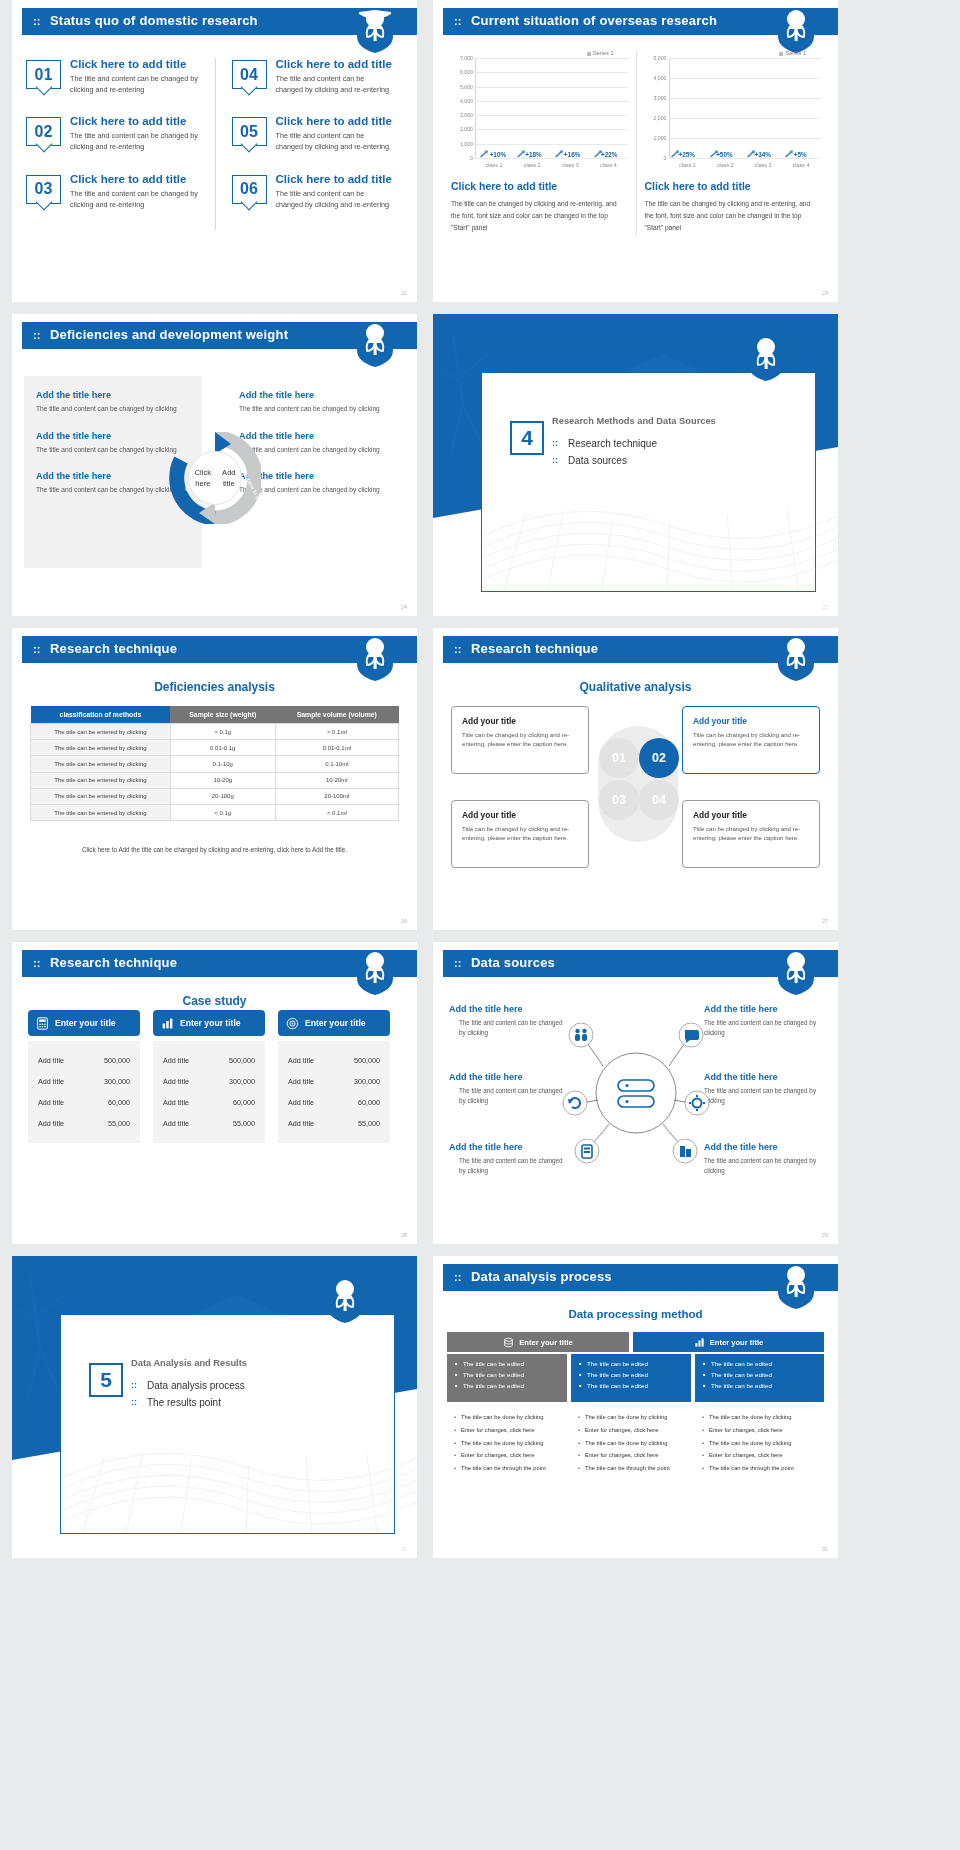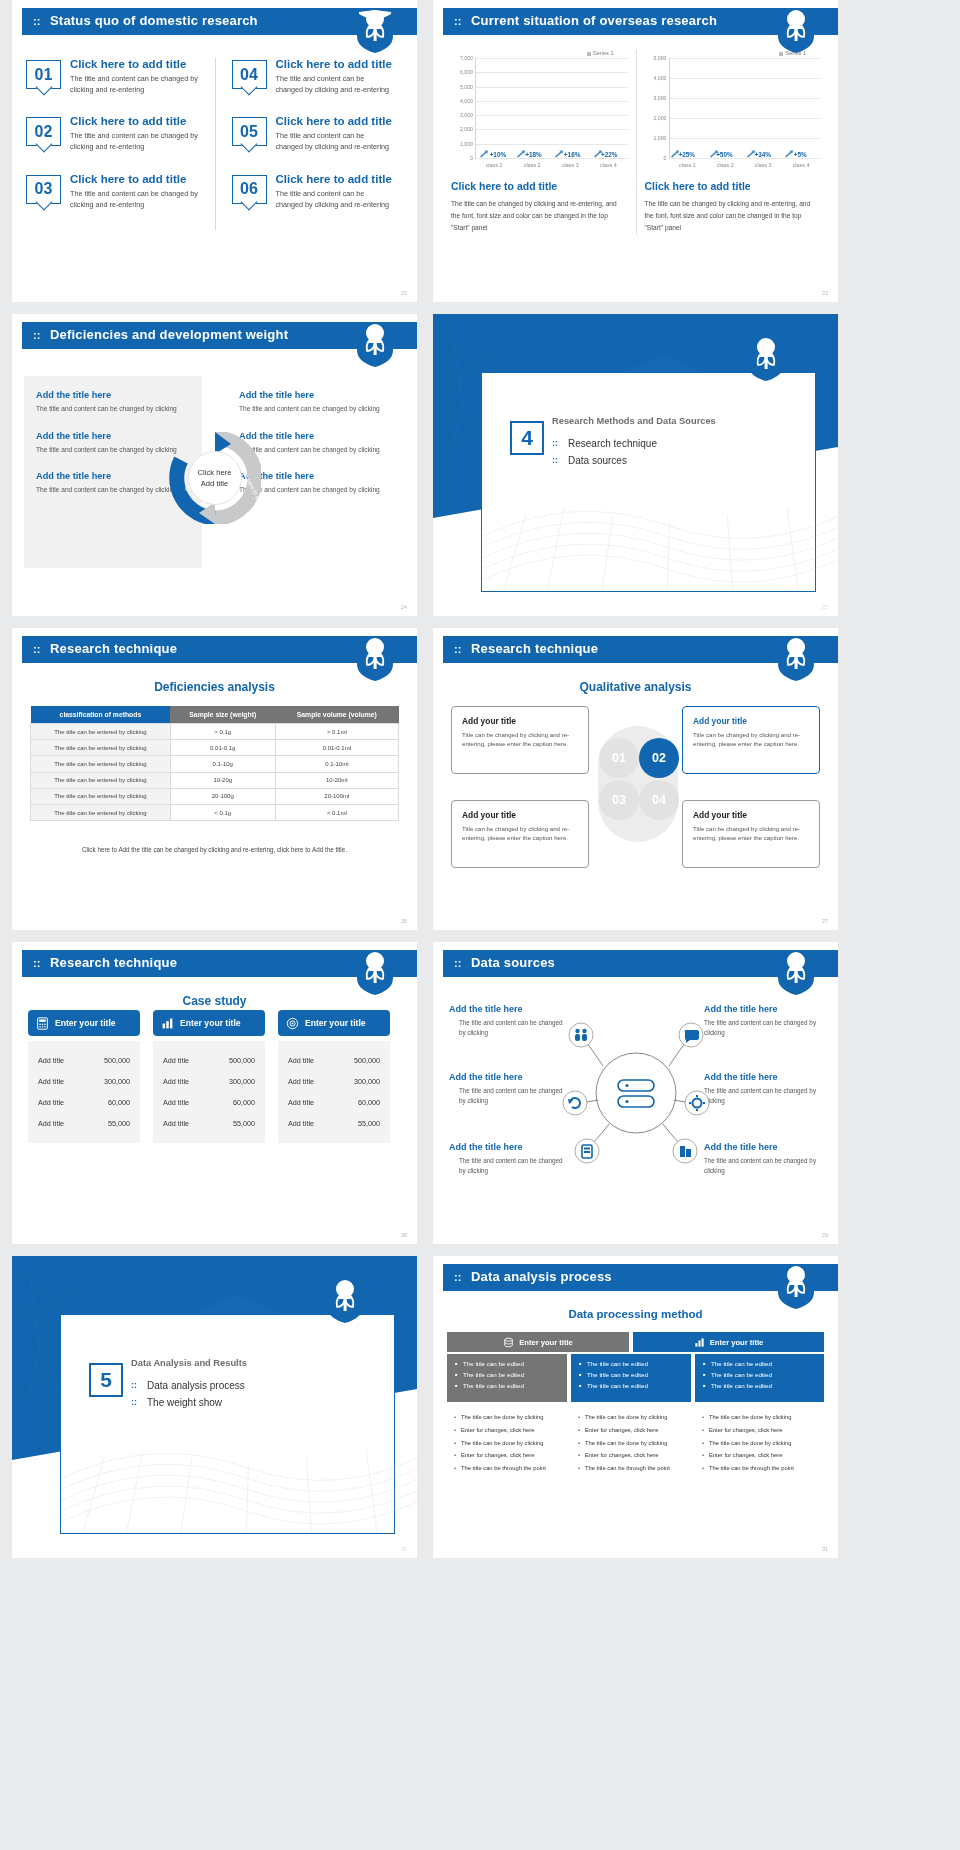--- a/index.html
+++ b/index.html
@@ -95,21 +95,21 @@
   .cyc-left { left:12px; }
   .cyc-right { right:12px; background:#fff; }
   .cyc-item { margin-bottom:16px; }
   .cyc-item h5 { color:#1266b0; font-size:9.2px; font-weight:bold; margin-bottom:4px; }
   .cyc-item p  { color:#555; font-size:6.6px; line-height:1.6; }
   .cycle { position:absolute; left:50%; top:118px; transform:translateX(-50%); width:92px; height:92px; }
   .cycle .core {
     position:absolute; left:50%; top:50%; transform:translate(-50%,-50%);
     width:54px; height:54px; border-radius:50%; background:#fff;
     border:1px solid #e3e3e3;
-    display:flex; flex-direction:column; align-items:center; justify-content:center;
+    display:flex; flex-direction:row; align-items:center; justify-content:center;
     font-size:7.6px; color:#333; line-height:1.45; text-align:center;
   }
 
   
   .sect { position:absolute; inset:0; background:#1266b0; overflow:hidden; }
   .sect .photo { position:absolute; inset:0; opacity:.30; }
   .sect .wedge {
     position:absolute; left:0; bottom:0; width:100%; height:56%;
     background:#fff;
     clip-path:polygon(0 42%, 100% 0%, 100% 100%, 0% 100%);
@@ -883,21 +883,21 @@
         <path d="M0 110 Q85 70 170 100 T340 85"></path>
         <path d="M20 120 L40 50 M60 120 L75 45 M110 120 L120 52 M170 120 L172 58 M230 120 L225 50 M290 120 L280 44"></path>
       </g>
     </svg>
     <div class="numbox">
           <span>5</span>
         </div>
     <h3>Data Analysis and Results</h3>
     <ul>
       <li>Data analysis process</li>
-      <li>The weight show</li>
+      <li>The results point</li>
     </ul>
   </div>
   <div class="pgnum" style="color:#d8e2ea">30</div>
 </div>
 
 <div class="slide right">
   <div class="hdr">
     <span class="dots">::</span>
     <span class="ttl">Data analysis process</span>
   </div>

